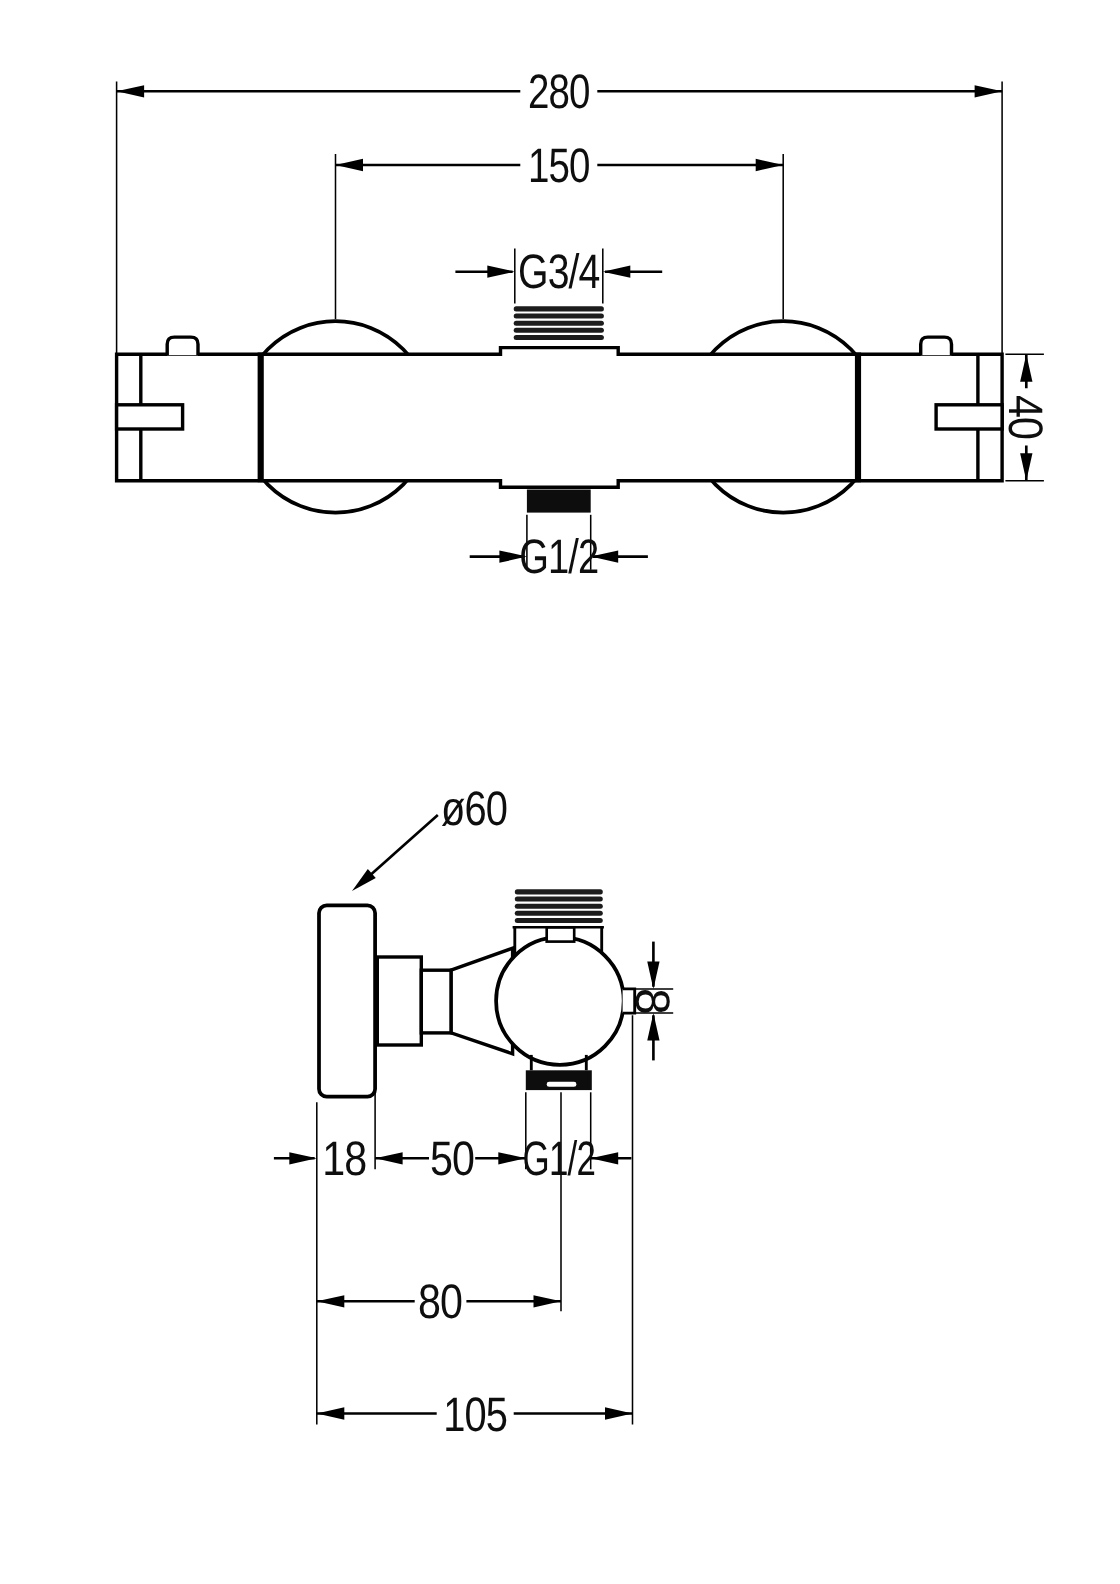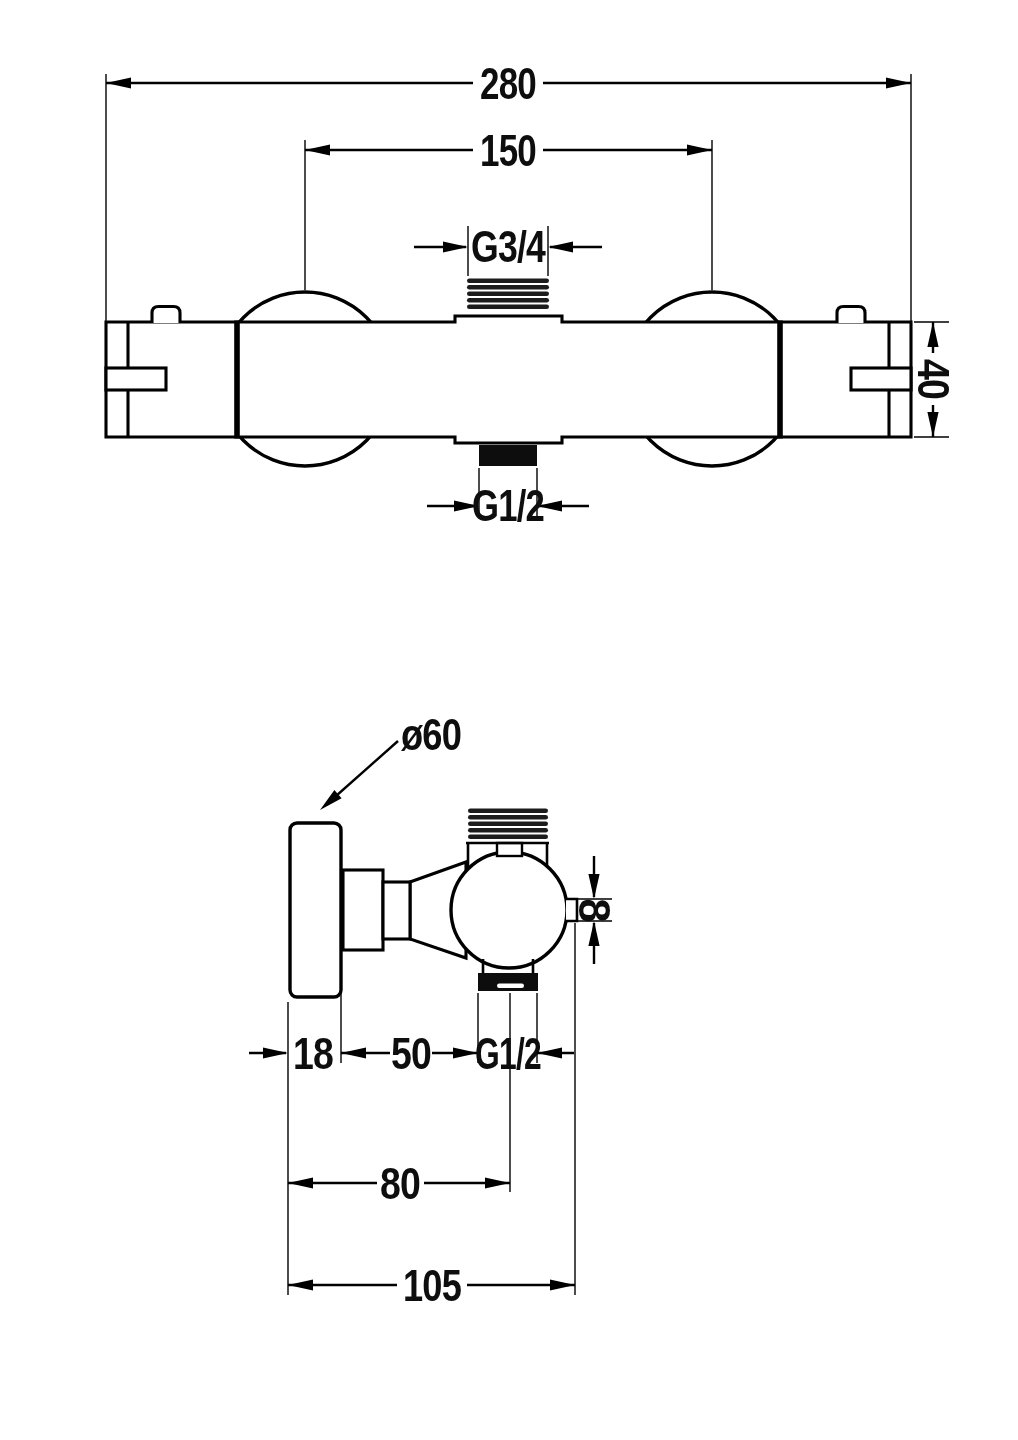--- a/index.html
+++ b/index.html
@@ -1,16 +1,16 @@
 <!DOCTYPE html>
 <html><head>
 <meta charset="utf-8">
 <style>
   html,body{margin:0;padding:0;background:#ffffff;}
-  .page{position:relative;width:1018px;height:1440px;background:#fff;overflow:hidden;font-weight:bold;}
+  .page{position:relative;width:1018px;height:1440px;background:#fff;overflow:hidden;}
   svg{display:block;}
   text{font-family:"Liberation Sans", sans-serif;fill:#0e0e0e;}
   .dimtxt{font-size:44px;letter-spacing:-1px;}
   .line{stroke:#000;fill:none;}
   .thin{stroke-width:1.4;}
   .dim{stroke-width:2.4;}
   .out3{stroke-width:3.1;}
   .out34{stroke-width:3.4;}
   .thick{stroke-width:5.6;}
   .arrow{fill:#000;stroke:none;}

